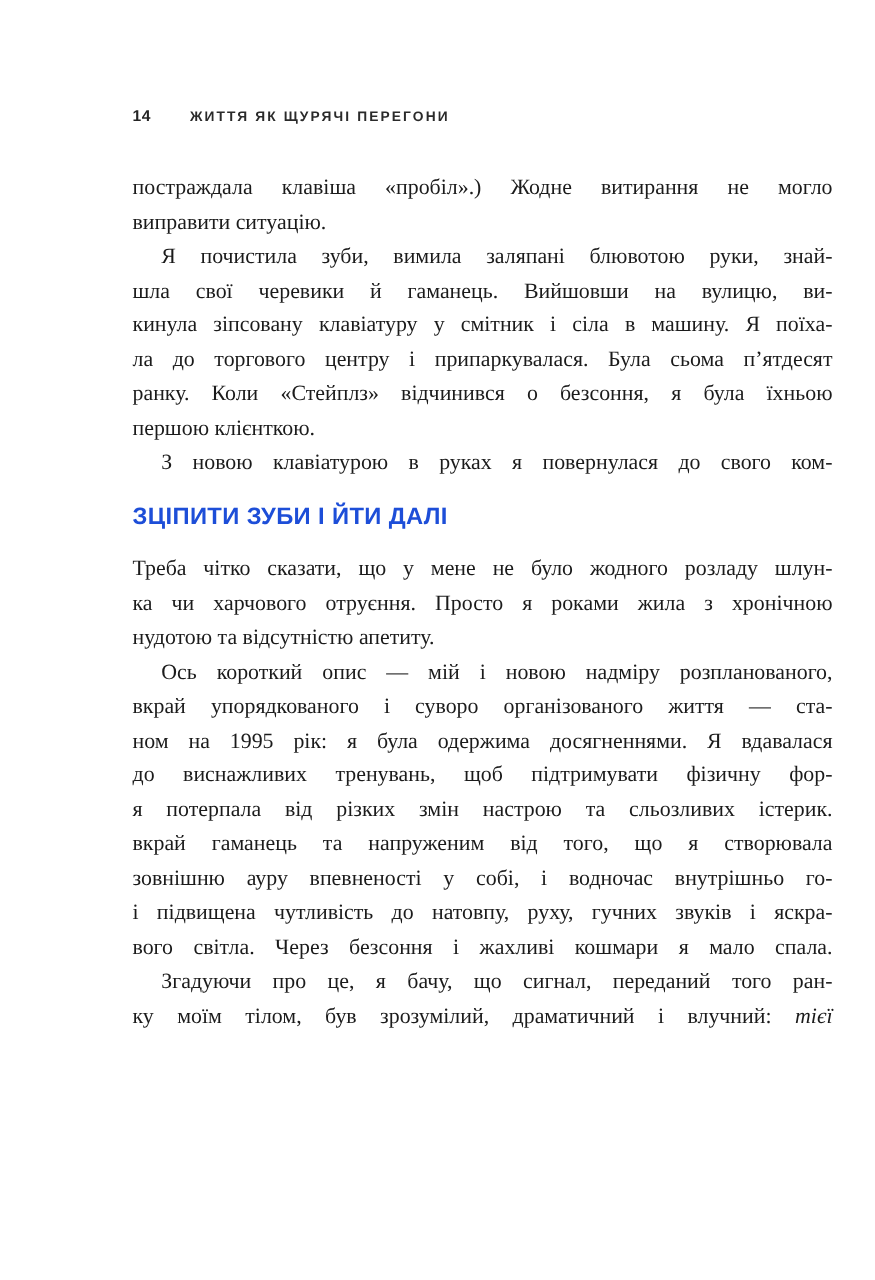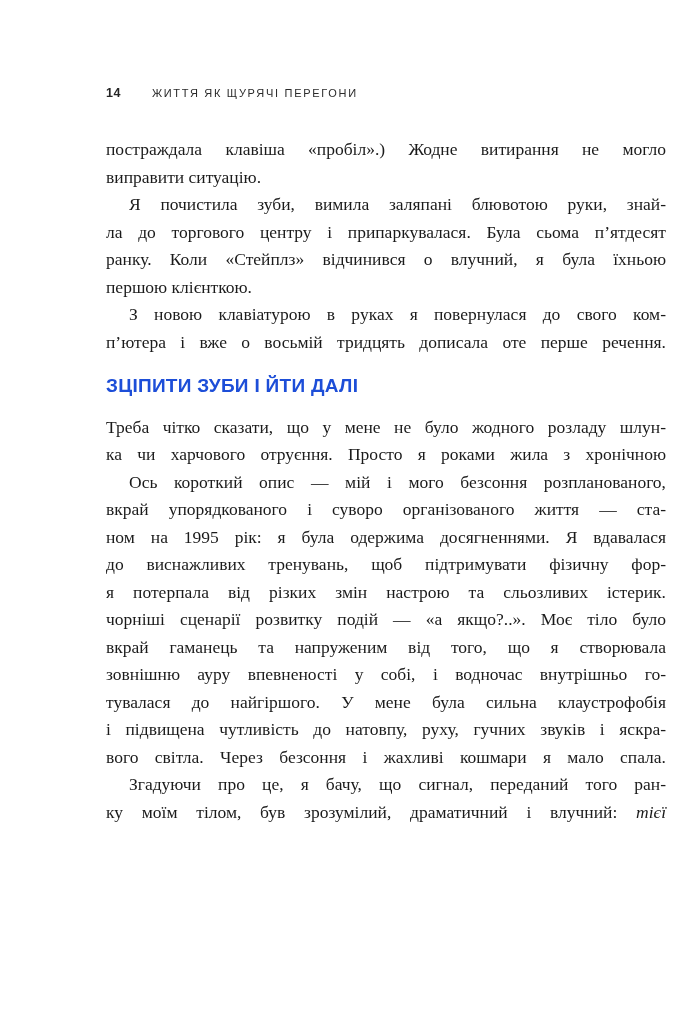--- a/index.html
+++ b/index.html
@@ -33,20 +33,21 @@
   .page-number {
     font-weight: 700;
     font-size: 12.5px;
     letter-spacing: 0.5px;
   }
   .running-title {
     margin-left: 31px;
     font-size: 11px;
     letter-spacing: 1.7px;
     color: #2a2a2a;
+    font-weight: bold;
   }
 
   .body-text {
     margin-top: 36px;
     font-size: 17.5px;
     line-height: 27.5px;
   }
 
   .line {
     text-align: justify;
@@ -74,37 +75,37 @@
 
     <div class="running-header">
       <span class="page-number">14</span>
       <span class="running-title">ЖИТТЯ ЯК ЩУРЯЧІ ПЕРЕГОНИ</span>
     </div>
 
     <div class="body-text">
         <div class="line">постраждала клавіша «пробіл».) Жодне витирання не могло</div>
         <div class="line last">виправити ситуацію.</div>
         <div class="line indent">Я почистила зуби, вимила заляпані блювотою руки, знай-</div>
+        <div class="line">шла свої черевики й гаманець. Вийшовши на вулицю, ви-</div>
+        <div class="line">кинула зіпсовану клавіатуру у смітник і сіла в машину. Я поїха-</div>
         <div class="line">ла до торгового центру і припаркувалася. Була сьома п’ятдесят</div>
-        <div class="line">ранку. Коли «Стейплз» відчинився о влучний, я була їхньою</div>
+        <div class="line">ранку. Коли «Стейплз» відчинився о безсоння, я була їхньою</div>
         <div class="line last">першою клієнткою.</div>
         <div class="line indent">З новою клавіатурою в руках я повернулася до свого ком-</div>
-        <div class="line">п’ютера і вже о восьмій тридцять дописала оте перше речення.</div>
         <h2 class="section-heading">ЗЦІПИТИ ЗУБИ І ЙТИ ДАЛІ</h2>
         <div class="line">Треба чітко сказати, що у мене не було жодного розладу шлун-</div>
         <div class="line">ка чи харчового отруєння. Просто я роками жила з хронічною</div>
-        <div class="line indent">Ось короткий опис — мій і мого безсоння розпланованого,</div>
+        <div class="line last">нудотою та відсутністю апетиту.</div>
+        <div class="line indent">Ось короткий опис — мій і новою надміру розпланованого,</div>
         <div class="line">вкрай упорядкованого і суворо організованого життя — ста-</div>
         <div class="line">ном на 1995 рік: я була одержима досягненнями. Я вдавалася</div>
         <div class="line">до виснажливих тренувань, щоб підтримувати фізичну фор-</div>
         <div class="line">я потерпала від різких змін настрою та сльозливих істерик.</div>
-        <div class="line">чорніші сценарії розвитку подій — «а якщо?..». Моє тіло було</div>
         <div class="line">вкрай гаманець та напруженим від того, що я створювала</div>
         <div class="line">зовнішню ауру впевненості у собі, і водночас внутрішньо го-</div>
-        <div class="line">тувалася до найгіршого. У мене була сильна клаустрофобія</div>
         <div class="line">і підвищена чутливість до натовпу, руху, гучних звуків і яскра-</div>
         <div class="line">вого світла. Через безсоння і жахливі кошмари я мало спала.</div>
         <div class="line indent">Згадуючи про це, я бачу, що сигнал, переданий того ран-</div>
         <div class="line">ку моїм тілом, був зрозумілий, драматичний і влучний: <i>тієї</i></div>
       </div>
 
   </div>
 </div>
 
 </body></html>

